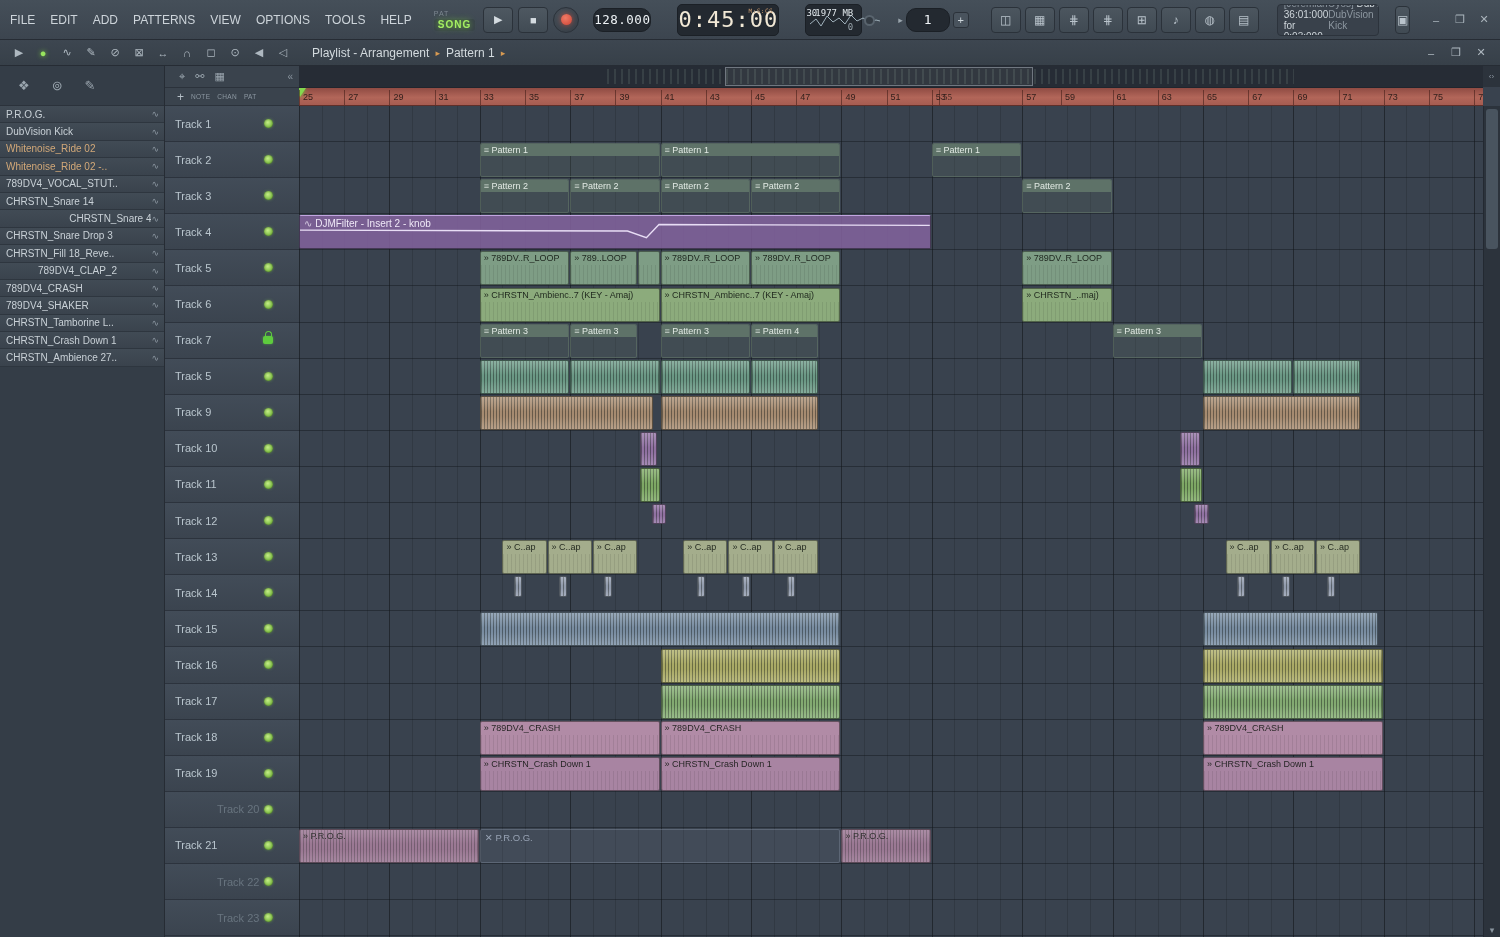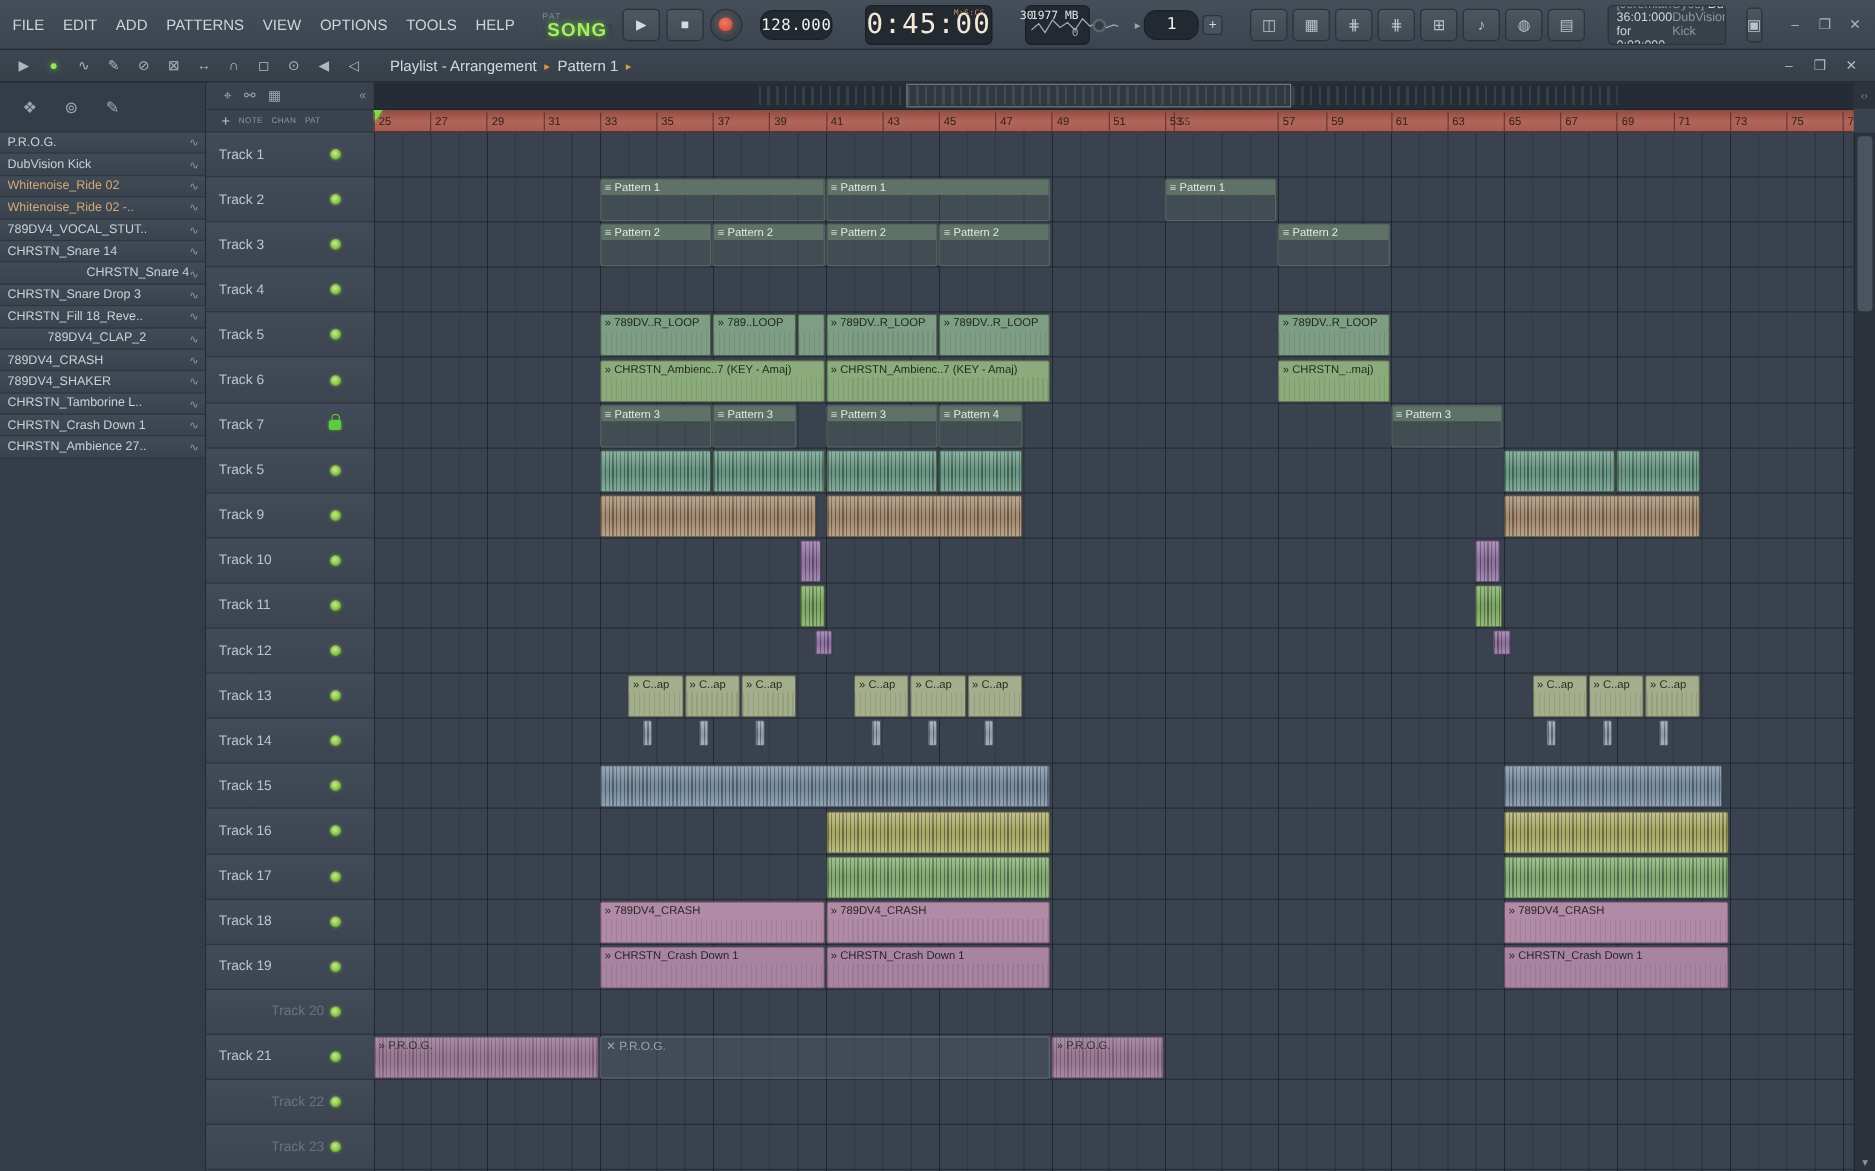--- a/index.html
+++ b/index.html
@@ -8,21 +8,21 @@
   #app { width:1500px; height:937px; display:flex; flex-direction:column; background:#2b323b; }
 
   
   .titlebar { height:40px; background:linear-gradient(#454f59,#3c454f); display:flex; align-items:center;
     border-bottom:1px solid #262c34; padding:0 6px; gap:8px; }
   .menubar { display:flex; gap:15px; padding:0 4px; }
   .menu { color:#cdd4da; font-size:12px; cursor:default; }
   .transport { display:flex; align-items:center; gap:5px; margin-left:10px; }
   .patsong { display:flex; flex-direction:column; align-items:flex-start; line-height:10px; margin-right:3px; }
   .pat-lbl { font-size:7px; color:#7d8791; letter-spacing:1px; }
-  .song-lbl { font-size:15px; font-weight:bold; color:#a4ef62; text-shadow:0 0 6px #7dd13f; letter-spacing:1px;
+  .song-lbl { font-size:10px; font-weight:bold; color:#a4ef62; text-shadow:0 0 6px #7dd13f; letter-spacing:1px;
     background:#39424a; border-radius:3px; padding:1px 4px; }
   .tbtn { width:30px; height:26px; border-radius:4px; background:linear-gradient(#4e5861,#414b54);
     border:1px solid #2b323a; display:flex; align-items:center; justify-content:center; color:#d4dbe0; font-size:11px; }
   .rec { width:26px; height:26px; border-radius:50%; background:radial-gradient(circle at 40% 35%, #49525b, #343c44);
     border:1px solid #2b323a; display:flex; align-items:center; justify-content:center; }
   .rec i { width:11px; height:11px; border-radius:50%; background:radial-gradient(circle at 40% 35%, #f07a66, #cc4435); box-shadow:0 0 5px rgba(220,70,50,.7); }
   .lcd { background:#232930; border:1px solid #1b2026; border-radius:10px; color:#eef3f6;
     font-family:"DejaVu Sans Mono", monospace; display:flex; align-items:center; justify-content:center; }
   .tempo { width:62px; height:24px; font-size:12.5px; letter-spacing:.5px; margin-left:6px; }
   .clock { width:108px; height:32px; border-radius:5px; margin-left:18px; position:relative; }
@@ -541,20 +541,26 @@
             </div>
             <div class="clip pattern" style="left: 361.6px; width: 89.4px; top: 73.2px; background: rgba(94, 114, 104, 0.22); border-color: rgba(94, 114, 104, 0.667);">
               <div class="chdr" style="background: rgb(94, 114, 104);">Pattern 2</div>
             </div>
             <div class="clip pattern" style="left: 452px; width: 89.4px; top: 73.2px; background: rgba(94, 114, 104, 0.22); border-color: rgba(94, 114, 104, 0.667);">
               <div class="chdr" style="background: rgb(94, 114, 104);">Pattern 2</div>
             </div>
             <div class="clip pattern" style="left: 723.2px; width: 89.4px; top: 73.2px; background: rgba(94, 114, 104, 0.22); border-color: rgba(94, 114, 104, 0.667);">
               <div class="chdr" style="background: rgb(94, 114, 104);">Pattern 2</div>
             </div>
+            <div class="clip automation" style="left: 0px; width: 631.8px; top: 109.3px; background: rgba(132, 99, 159, 0.85);">
+              <div class="albl">DJMFilter - Insert 2 - knob</div>
+              <svg class="acurve" preserveAspectRatio="none" viewBox="0 0 100 34">
+                <polyline points="0,15 52,16 55,23 57,9 100,10" fill="none" stroke="#e8ddf5" stroke-width="1.4" vector-effect="non-scaling-stroke"></polyline>
+              </svg>
+            </div>
             <div class="clip audio" style="left: 180.8px; width: 89.4px; top: 145.4px; background: rgb(126, 157, 133);">
               <div class="clbl">789DV..R_LOOP</div>
             </div>
             <div class="clip audio" style="left: 271.2px; width: 66.8px; top: 145.4px; background: rgb(126, 157, 133);">
               <div class="clbl">789..LOOP</div>
             </div>
             <div class="clip audio" style="left: 339px; width: 21.6px; top: 145.4px; background: rgb(126, 157, 133);"></div>
             <div class="clip audio" style="left: 361.6px; width: 89.4px; top: 145.4px; background: rgb(126, 157, 133);">
               <div class="clbl">789DV..R_LOOP</div>
             </div>

